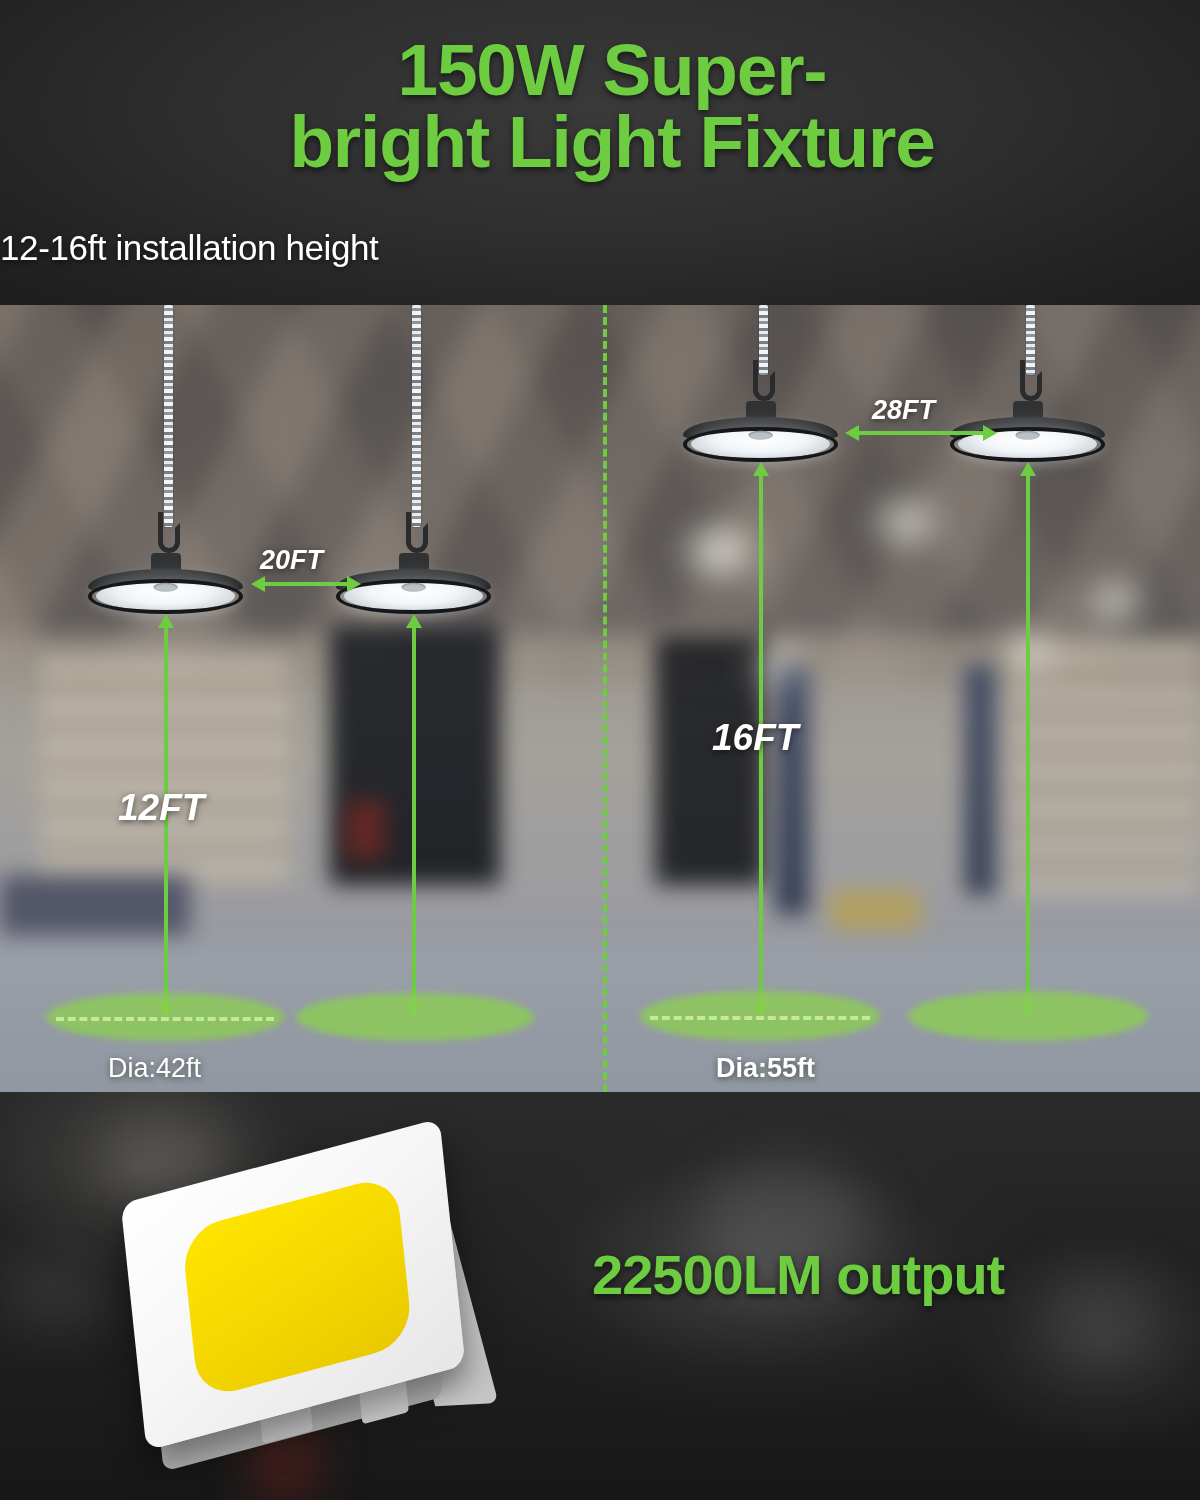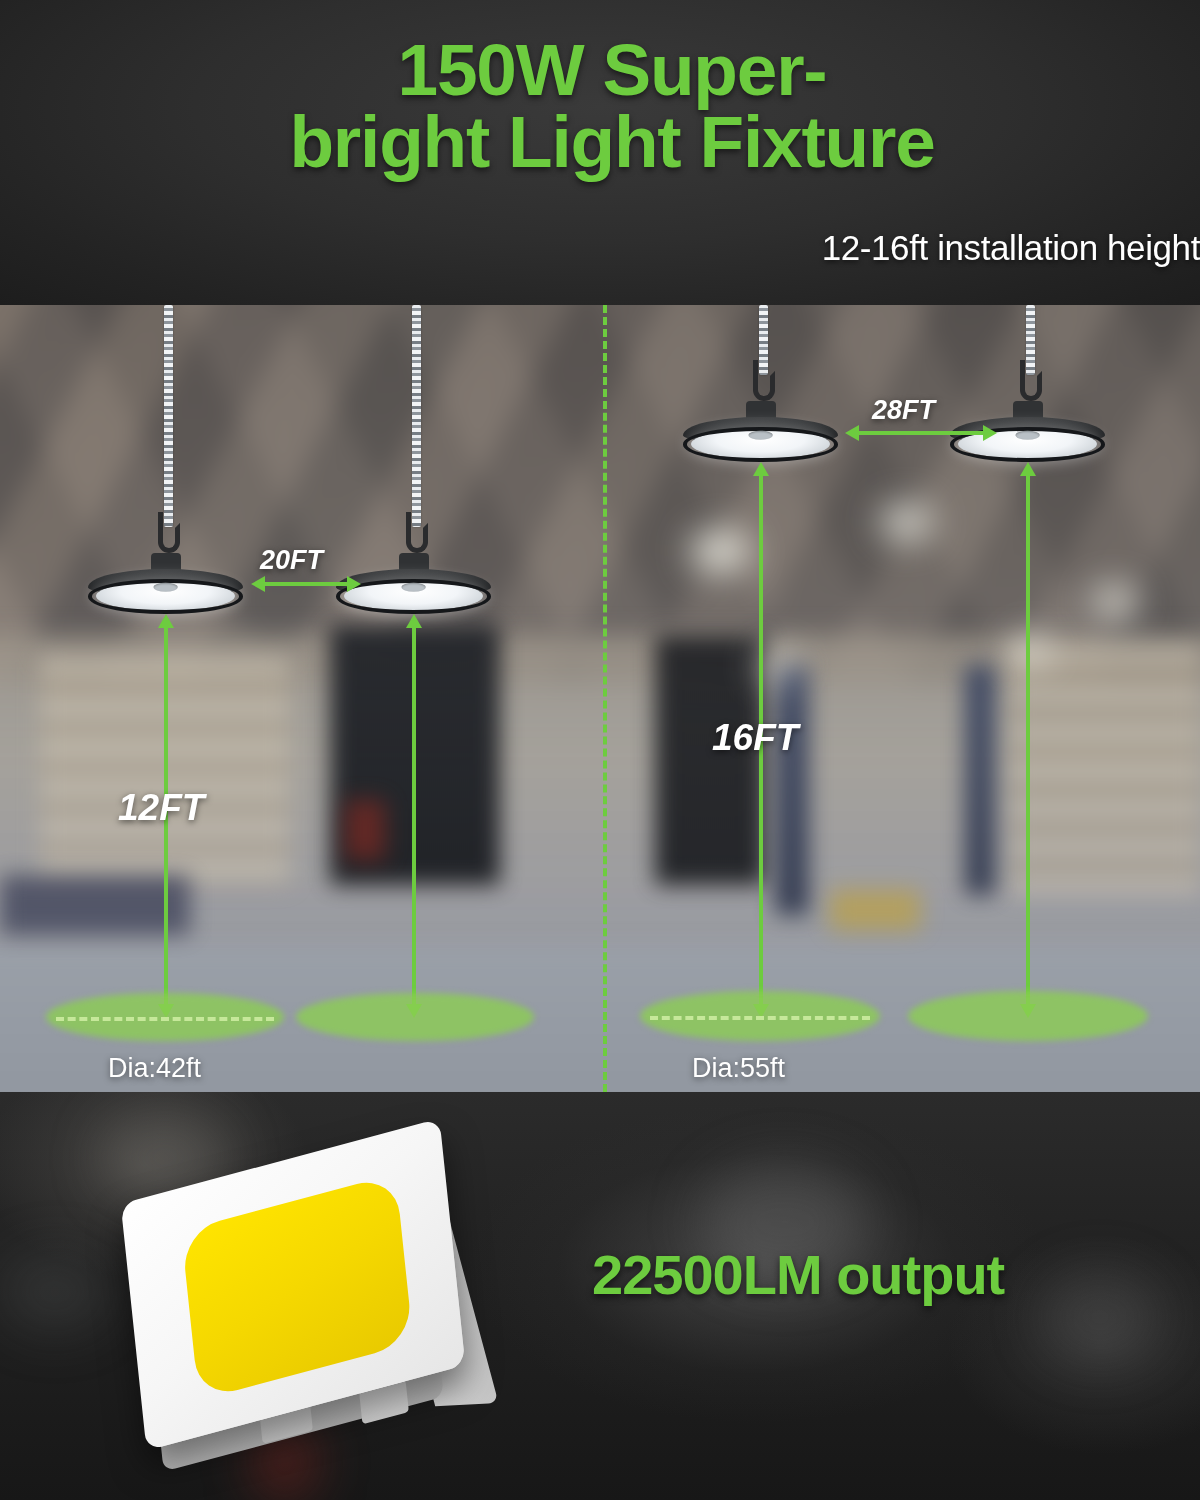--- a/index.html
+++ b/index.html
@@ -21,21 +21,21 @@
     position:absolute; left:0; top:34px; width:1200px;
     text-align:center; color:#6dcc3f;
     font-size:73px; font-weight:bold; line-height:0.98;
     letter-spacing:-1.2px;
     text-shadow:0 3px 6px rgba(0,0,0,0.55);
     margin-left:12px;
   }
   .header-title .l2 { display:block; }
   .header-sub {
     position:absolute; left:0; top:228px; width:1200px;
-    text-align:right; color:#ffffff;
+    text-align:left; color:#ffffff;
     font-size:35px; font-weight:normal; letter-spacing:-0.4px;
     text-shadow:0 2px 5px rgba(0,0,0,0.6);
   }
 
   
   .diagram {
     position:absolute; left:0; top:305px; width:1200px; height:787px;
     overflow:hidden;
     background:#8d939c;
   }
@@ -331,21 +331,21 @@
     <div class="h-arrow" style="left:858px; top:126px; width:126px;"></div>
     <div class="dim-label dim-h" style="left:872px; top:90px;">28FT</div>
 
     <div class="v-arrow" style="left:759px; top:170px; height:530px;"></div>
     <div class="v-arrow" style="left:1026px; top:170px; height:530px;"></div>
     <div class="dim-label dim-v" style="left:712px; top:412px;">16FT</div>
 
     <div class="pool" style="left:640px; top:686px; width:240px; height:50px;"></div>
     <div class="pool-dash" style="left:650px; top:711px; width:220px;"></div>
     <div class="pool" style="left:908px; top:686px; width:240px; height:50px;"></div>
-    <div class="pool-label" style="left:692px; top:748px;">Dia:55ft</div>
+    <div class="pool-label" style="left:716px; top:748px;font-weight:bold;">Dia:55ft</div>
   </div>
 
   <div class="bottom">
     <div class="bottom-blob" style="left:100px; top:20px; width:130px; height:90px; background:rgba(140,136,128,0.28);"></div>
     <div class="bottom-blob" style="left:700px; top:70px; width:170px; height:120px; background:rgba(120,120,120,0.3);"></div>
     <div class="bottom-blob" style="left:1040px; top:180px; width:120px; height:90px; background:rgba(110,110,110,0.25);"></div>
     <div class="bottom-blob" style="left:0px; top:160px; width:110px; height:80px; background:rgba(110,112,116,0.22);"></div>
     <div class="bottom-blob" style="left:255px; top:330px; width:60px; height:80px; background:rgba(150,40,34,0.45);"></div>
   </div>
 

